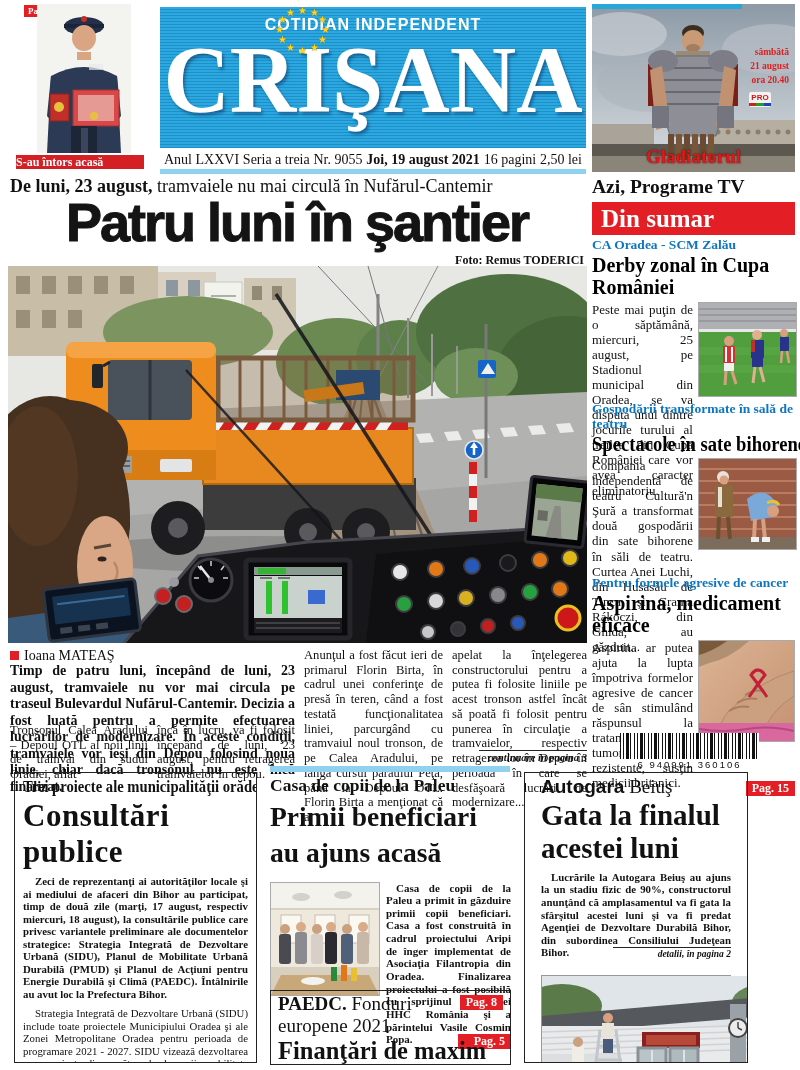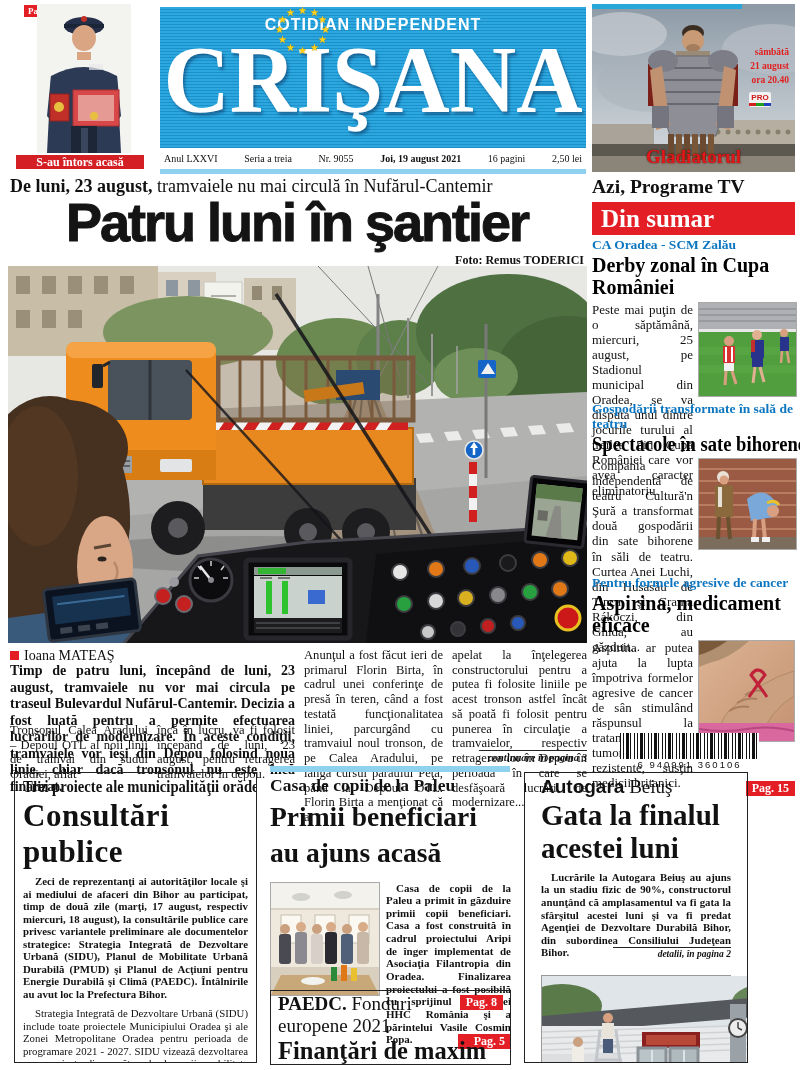--- a/index.html
+++ b/index.html
@@ -8,34 +8,34 @@
   .abs{position:absolute;}
   .sans{font-family:"Liberation Sans",sans-serif;}
   .just{text-align:justify;}
   .b{font-weight:bold;}
   .badge{background:#e31e24;color:#fff;font-weight:bold;font-size:12px;
          padding:1px 6px;display:inline-block;line-height:13px;}
   
   #tl-badge{left:24px;top:5px;font-size:9px;padding:1px 4px;line-height:10px;}
   #tl-photo{left:37px;top:4px;width:94px;height:149px;background:#f2f2ef;}
   #tl-caption{left:16px;top:155px;width:128px;height:14px;background:#d42025;
-              color:#fff;font-weight:bold;font-size:12px;text-align:center;line-height:14px;}
+              color:#fff;font-weight:bold;font-size:12px;line-height:14px;}
   
   #masthead{left:160px;top:7px;width:426px;height:141px;overflow:hidden;
     background:repeating-linear-gradient(180deg,#2ca7e0 0 2px,#1b90c9 2px 3px);}
   #tagline{left:0;top:9px;width:100%;text-align:center;color:#fff;font-weight:bold;
            font-size:16px;letter-spacing:1px;}
   #mast-title{left:0;top:14px;width:100%;text-align:center;color:#fff;font-weight:bold;
               font-size:92px;line-height:118px;letter-spacing:0px;white-space:nowrap;
               text-shadow:2px 3px 3px rgba(0,0,40,.35);transform:scaleY(1.04);}
   .star{position:absolute;color:#ffd21e;font-size:10px;line-height:10px;
         text-shadow:0 0 1px #a07800;}
   #info-bar{left:160px;top:148px;width:426px;height:20px;display:flex;
-            justify-content:space-between;align-items:center;padding:0 4px;box-sizing:border-box;
-            font-size:10px;}
+            justify-content:space-between;align-items:flex-end;padding:0 4px;box-sizing:border-box;
+            font-size:14px;}
   #info-rule{left:160px;top:169px;width:426px;height:5px;background:#8ed2f0;}
   
   #poster{left:592px;top:4px;width:203px;height:168px;overflow:hidden;}
   #poster-sched{right:6px;top:42px;width:64px;color:#e02020;font-weight:bold;
                 font-size:9.5px;line-height:1.45;text-align:right;}
   #pro-chip{right:24px;top:88px;width:22px;height:15px;background:#f2f2f2;border-radius:2px;
             text-align:center;font-size:8px;font-weight:bold;color:#d01818;line-height:11px;}
   #pro-chip .rgb{display:block;height:3px;background:linear-gradient(90deg,#d02020 33%,#20a020 33% 66%,#2040c0 66%);}
   #poster-title{left:0;bottom:4px;width:100%;text-align:center;color:#e01818;
                 font-weight:bold;font-size:19px;text-shadow:0 0 2px #400;}

